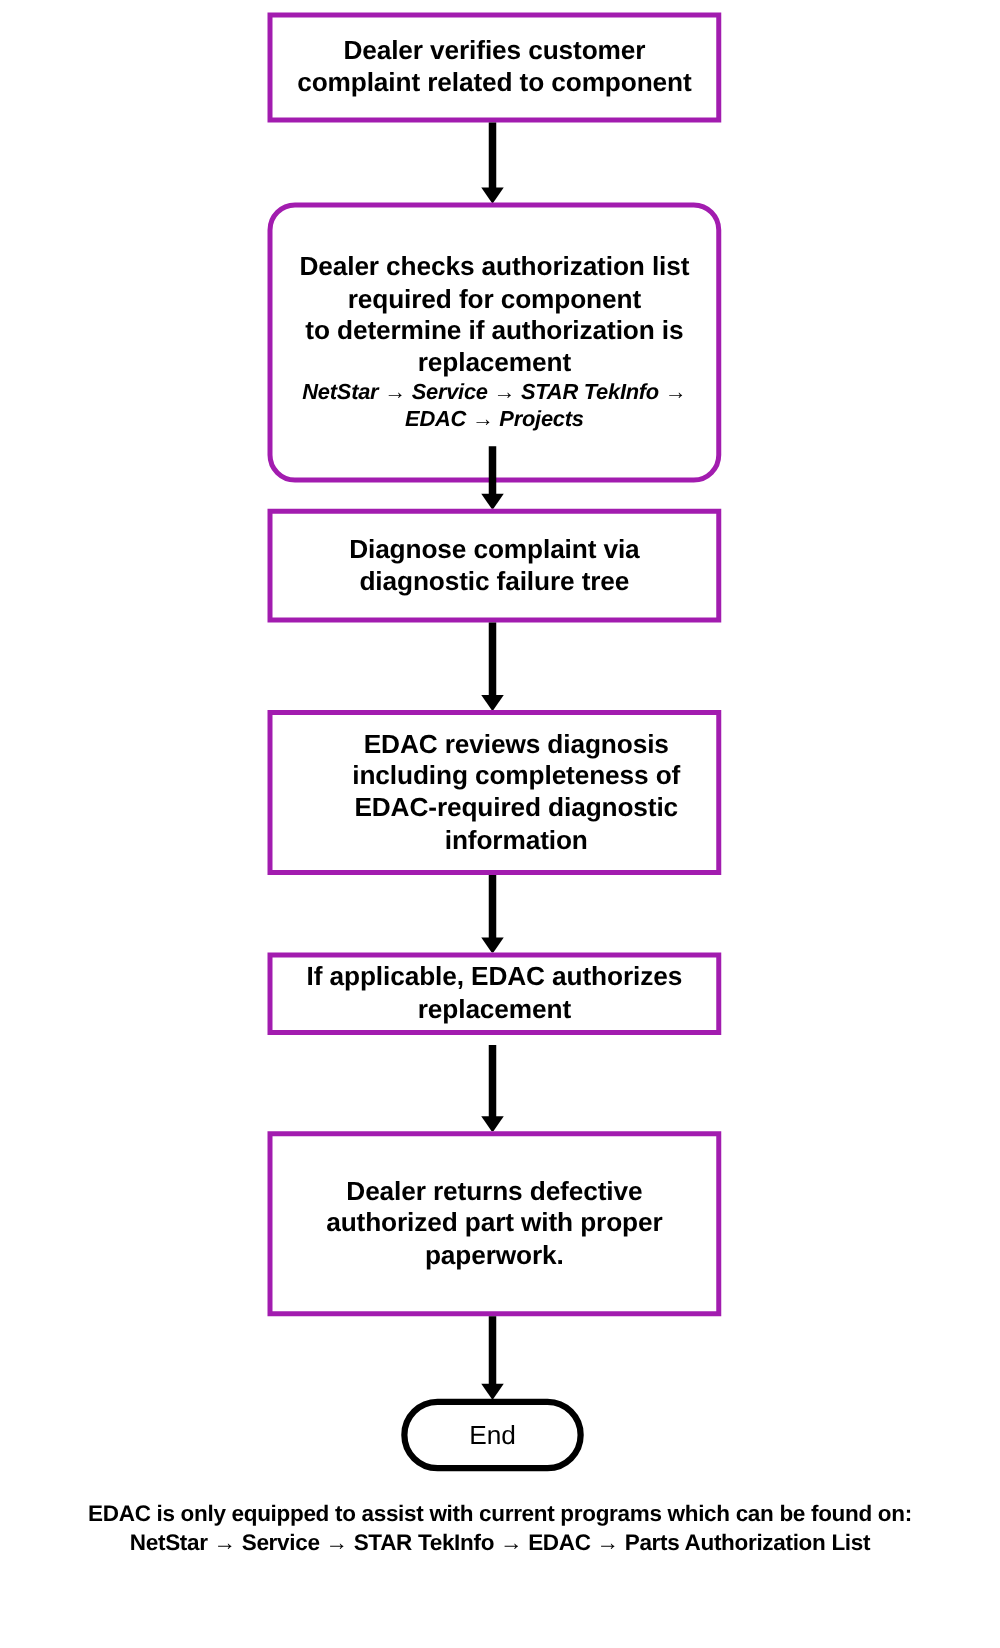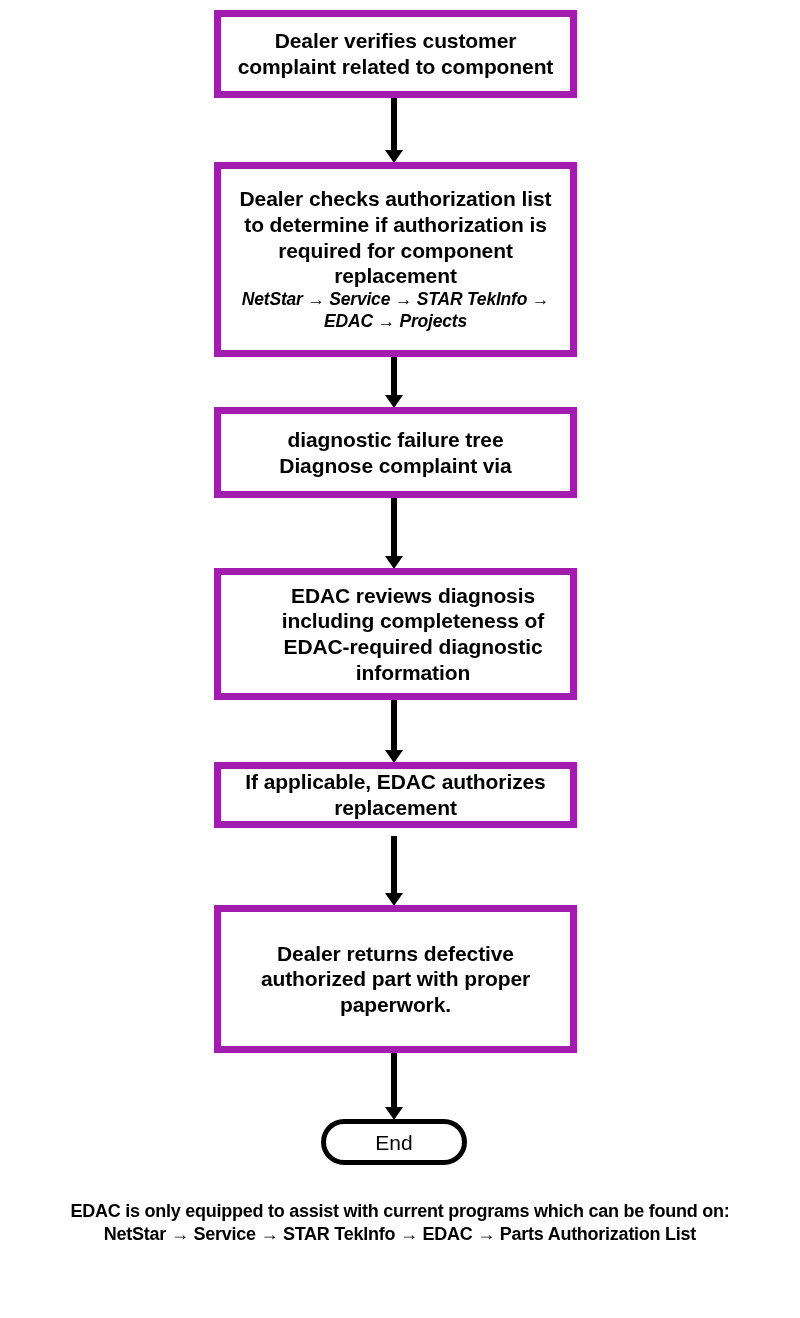--- a/index.html
+++ b/index.html
@@ -20,21 +20,21 @@
     position: absolute;
     inset: 0;
   }
 
   
   .node {
     position: absolute;
     left: 214px;
     width: 363px;
     box-sizing: border-box;
-    border: 7px solid #a21caf;
+    border: 4px solid #a21caf;
     background: #ffffff;
     display: flex;
     flex-direction: column;
     align-items: center;
     justify-content: center;
     text-align: center;
     font-weight: bold;
     font-size: 21px;
     line-height: 1.22;
     letter-spacing: -0.1px;
@@ -44,33 +44,33 @@
     display: block;
     font-weight: bold;
     font-style: italic;
     font-size: 17.5px;
     line-height: 1.25;
     letter-spacing: -0.2px;
     white-space: nowrap;
   }
 
   #node-1 { top: 10px;  height: 88px;  }
-  #node-2 { top: 162px; height: 195px; }
+  #node-2 { top: 162px; height: 224px; border-radius: 22px; }
   #node-3 { top: 407px; height: 91px;  }
   #node-4 { top: 568px; height: 132px; padding-left: 35px; }
   #node-5 { top: 762px; height: 66px;  }
   #node-6 { top: 905px; height: 148px; }
 
   
   .terminator {
     position: absolute;
     left: 321px;
     top: 1119px;
     width: 146px;
-    height: 46px;
+    height: 58px;
     box-sizing: border-box;
     border: 5px solid #000000;
     border-radius: 29px;
     background: #ffffff;
     display: flex;
     align-items: center;
     justify-content: center;
     font-size: 21px;
     font-weight: normal;
     line-height: 1;
@@ -133,35 +133,35 @@
     <span class="line">complaint related to component</span>
   </div>
 
   <div class="connector" id="conn-1">
     <span class="shaft"></span>
     <span class="head"></span>
   </div>
 
   <div class="node" id="node-2">
     <span class="line">Dealer checks authorization list</span>
+    <span class="line">required for component</span>
     <span class="line">to determine if authorization is</span>
-    <span class="line">required for component</span>
     <span class="line">replacement</span>
     <span class="sub">NetStar → Service → STAR TekInfo →</span>
     <span class="sub">EDAC → Projects</span>
   </div>
 
   <div class="connector" id="conn-2">
     <span class="shaft"></span>
     <span class="head"></span>
   </div>
 
   <div class="node" id="node-3">
+    <span class="line">Diagnose complaint via</span>
     <span class="line">diagnostic failure tree</span>
-    <span class="line">Diagnose complaint via</span>
   </div>
 
   <div class="connector" id="conn-3">
     <span class="shaft"></span>
     <span class="head"></span>
   </div>
 
   <div class="node" id="node-4">
     <span class="line">EDAC reviews diagnosis</span>
     <span class="line">including completeness of</span>

